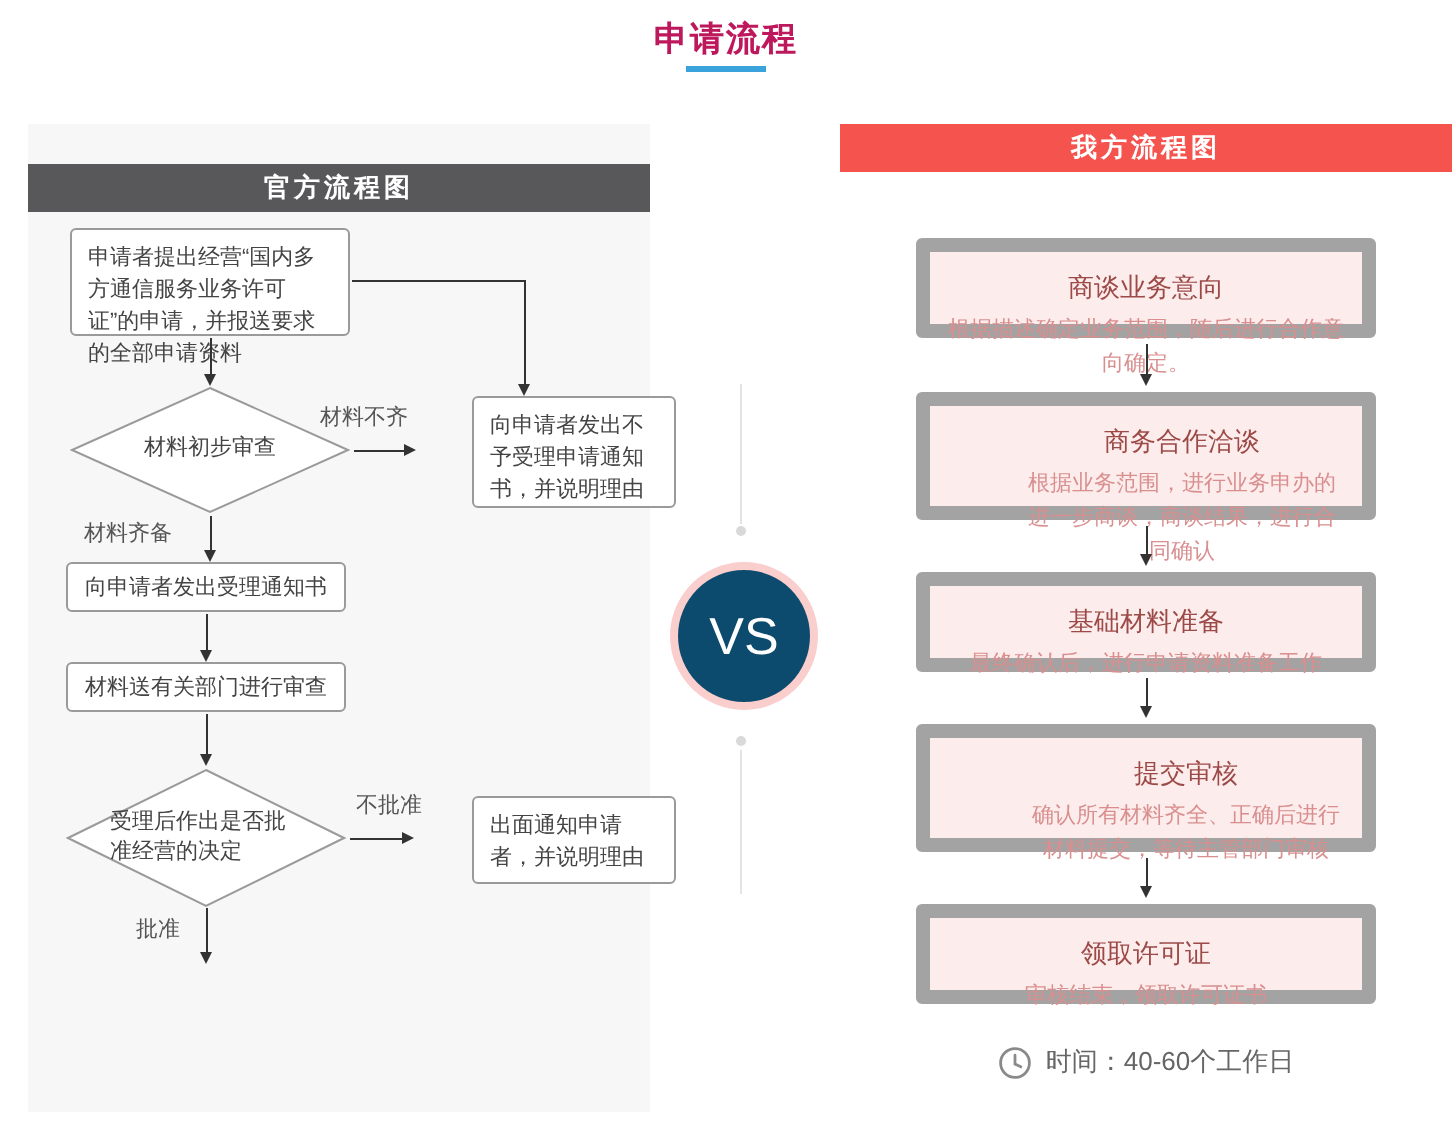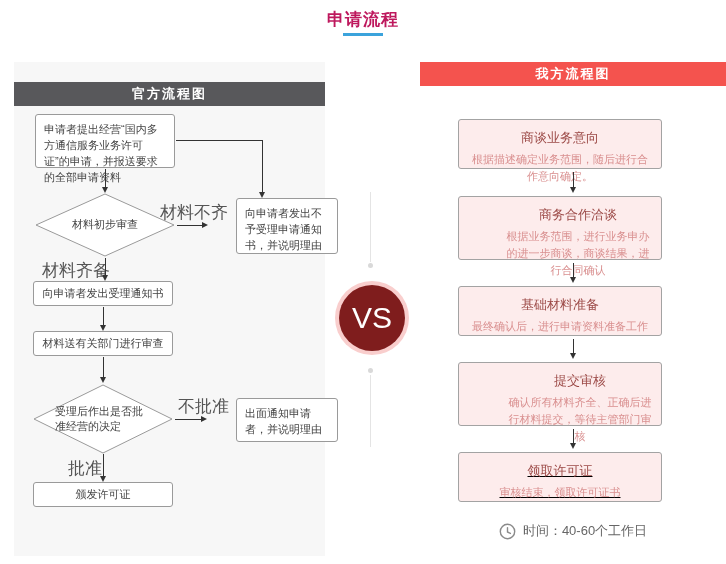--- a/index.html
+++ b/index.html
@@ -16,21 +16,21 @@
   .panel-header{position:absolute;height:24px;line-height:24px;text-align:center;
                 color:#fff;font-size:13px;font-weight:bold;letter-spacing:2px;}
   .left-header{left:14px;top:62px;width:311px;background:#58585b;margin-top:20px;}
   .right-header{left:420px;top:62px;width:306px;background:#f4534e;}
 
   
   .flow-box{position:absolute;background:#fff;border:1px solid #9a9a9a;border-radius:3px;
             font-size:11px;color:#444;box-sizing:border-box;}
   .flow-box.multi{padding:7px 8px;line-height:1.45;text-align:left;}
   .flow-box.center{display:flex;align-items:center;justify-content:center;text-align:center;}
-  .flow-label{position:absolute;font-size:17px;color:#555;white-space:nowrap;}
+  .flow-label{position:absolute;font-size:11px;color:#555;white-space:nowrap;}
 
   .diamond-wrap{position:absolute;}
   .diamond-wrap svg{position:absolute;left:0;top:0;}
   .diamond-text{position:absolute;left:0;top:0;width:100%;height:100%;
                 display:flex;align-items:center;justify-content:center;
                 font-size:11px;color:#444;line-height:1.4;}
   .diamond-text span{display:block;}
 
   
   .v-arrow{position:absolute;width:1px;background:#333;}
@@ -41,25 +41,25 @@
   .h-arrow::after{content:'';position:absolute;right:-6px;top:-3px;width:0;height:0;
                   border-top:3.5px solid transparent;border-bottom:3.5px solid transparent;
                   border-left:6px solid #333;}
   .elbow-h{position:absolute;height:1px;background:#333;}
 
   
   .divider-line{position:absolute;width:1px;background:#e4e4e4;}
   .divider-dot{position:absolute;width:5px;height:5px;border-radius:50%;background:#d9d9d9;}
   .vs-outer{position:absolute;left:335px;top:281px;width:74px;height:74px;border-radius:50%;
             background:#f9cecd;display:flex;align-items:center;justify-content:center;}
-  .vs-inner{width:66px;height:66px;border-radius:50%;background:#7f1d1d;color:#fff;
-            display:flex;align-items:center;justify-content:center;font-size:30px;text-align:right;}
+  .vs-inner{width:66px;height:66px;border-radius:50%;background:#0c4a6e;color:#fff;
+            display:flex;align-items:center;justify-content:center;font-size:26px;text-align:right;}
 
   
-  .pink-box{position:absolute;left:458px;width:204px;background:#fdecec;border:1px solid #a3a3a3;
+  .pink-box{position:absolute;left:458px;width:230px;background:#fdecec;border:7px solid #a3a3a3;
             border-radius:3px;box-sizing:border-box;text-align:center;}
   .pink-title{font-size:13px;color:#9c4a47;margin-top:9px;}
   .pink-desc{font-size:11px;color:#d98f8f;line-height:1.55;margin-top:4px;padding:0 9px;}
 
   .time-note{position:absolute;left:458px;top:522px;width:230px;display:flex;
              align-items:center;justify-content:center;gap:7px;color:#666;font-size:13px;}
   .clock-icon{display:inline-flex;}
 </style>
 </head>
 <body>
@@ -110,21 +110,20 @@
     </div>
   </div>
 
   <div class="flow-label" style="left:178px;top:395px;">不批准</div>
   <div class="h-arrow" style="left:175px;top:419px;width:26px;"></div>
   <div class="flow-box multi" style="left:224px;top:398px;width:102px;height:44px;margin-left:12px;">出面通知申请者，并说明理由</div>
 
   <div class="flow-label" style="left:68px;top:457px;">批准</div>
   <div class="v-arrow" style="left:103px;top:454px;height:22px;"></div>
 
-  <div class="flow-box center" style="left:33px;top:482px;width:140px;height:25px;">颁发许可证</div>
 
   <div class="divider-line" style="left:370px;top:192px;height:70px;"></div>
   <div class="divider-dot" style="left:368px;top:263px;"></div>
   <div class="vs-outer">
     <div class="vs-inner">VS</div>
   </div>
   <div class="divider-dot" style="left:368px;top:368px;"></div>
   <div class="divider-line" style="left:370px;top:375px;height:72px;"></div>
 
   <div class="panel-header right-header">我方流程图</div>
@@ -146,21 +145,21 @@
     <div class="pink-desc">最终确认后，进行申请资料准备工作</div>
   </div>
   <div class="v-arrow" style="left:573px;top:339px;height:14px;"></div>
 
   <div class="pink-box" style="top:362px;height:64px;padding-left:40px;">
     <div class="pink-title">提交审核</div>
     <div class="pink-desc">确认所有材料齐全、正确后进行材料提交，等待主管部门审核</div>
   </div>
   <div class="v-arrow" style="left:573px;top:429px;height:14px;"></div>
 
-  <div class="pink-box" style="top:452px;height:50px;text-decoration:underline;">
+  <div class="pink-box" style="top:452px;height:50px;">
     <div class="pink-title">领取许可证</div>
     <div class="pink-desc">审核结束，领取许可证书</div>
   </div>
 
   <div class="time-note">
     <span class="clock-icon">
       <svg width="17" height="17" viewBox="0 0 17 17">
         <circle cx="8.5" cy="8.5" r="7.2" fill="none" stroke="#8a8a8a" stroke-width="1.4"></circle>
         <path d="M8.5 4.6 L8.5 9 L11.4 10.4" fill="none" stroke="#8a8a8a" stroke-width="1.4" stroke-linecap="round"></path>
       </svg>

